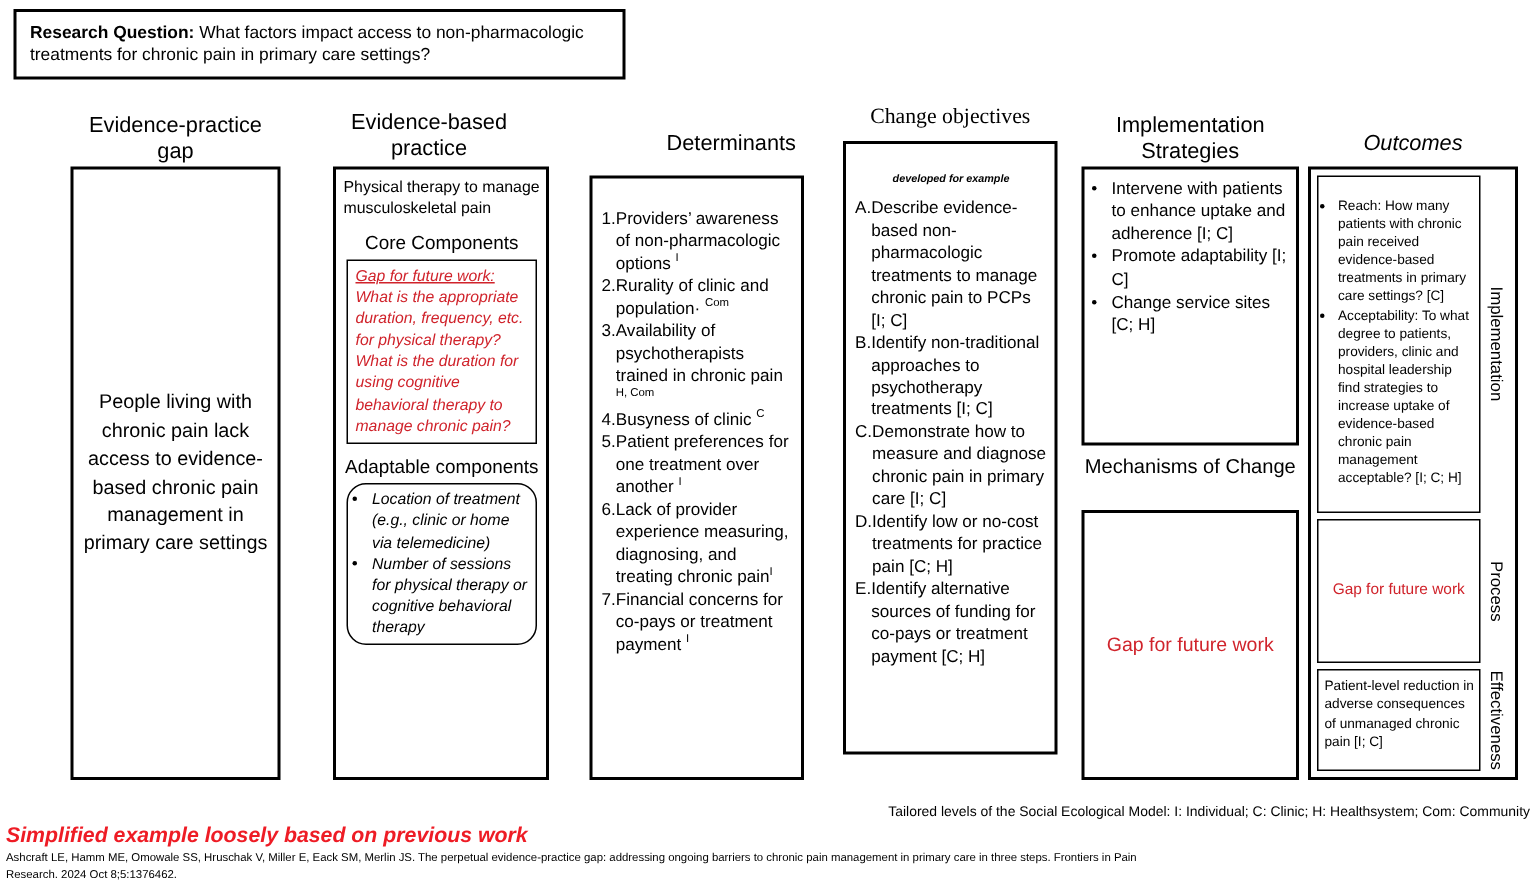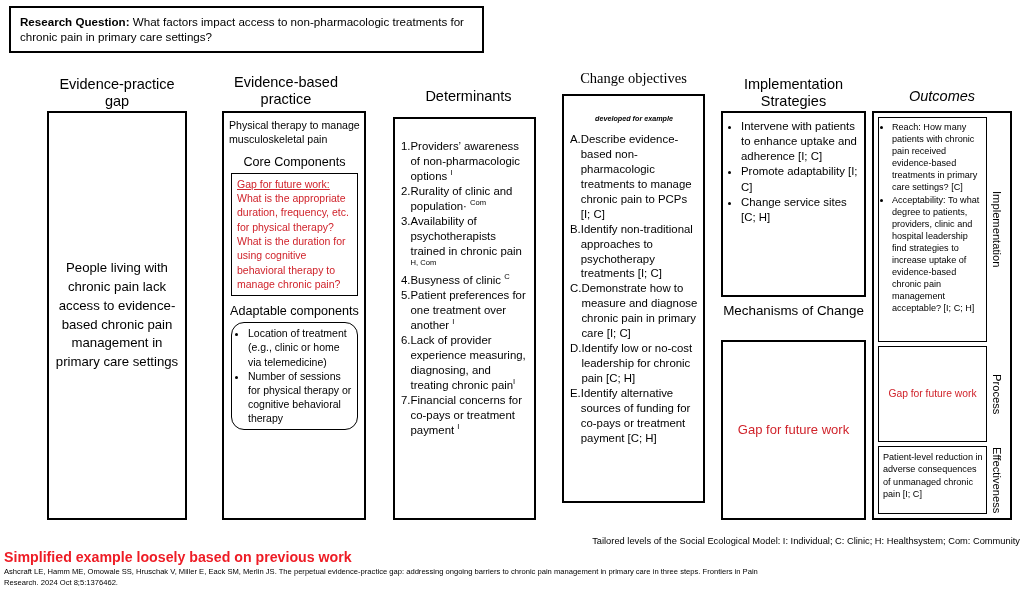--- a/index.html
+++ b/index.html
@@ -8,38 +8,38 @@
     background:#ffffff;
     font-family:"Liberation Sans", sans-serif;
     color:#000000;
     position:relative;
     overflow:hidden;
   }
   .abs{position:absolute;box-sizing:border-box;}
 
   
   #research-question{
-    left:9px;top:6px;width:475px;height:47px;
+    left:9px;top:6px;width:408px;height:47px;
     border:2.5px solid #000;
     padding:6px 8px 0 9px;
     font-size:11.6px;line-height:1.32;
   }
   #research-question b{font-weight:bold;}
 
   
   .col-head{
     text-align:center;
     font-size:14.5px;
     line-height:1.18;
     font-weight:normal;
   }
 
   
   .box{border:2.2px solid #000;background:#fff;}
-  .box-inner{border:1.8px solid #000;background:#fff;}
+  .box-inner{border:1.8px solid #000;background:#fff;font-style:italic;}
 
   .body-text{font-size:10.6px;line-height:1.36;}
 
   
   #epg-box{left:47px;top:111px;width:140px;height:409px;}
   #epg-text{
     position:absolute;left:0;right:0;top:0;bottom:0;
     display:flex;align-items:center;justify-content:center;
     text-align:center;font-size:13.2px;line-height:1.42;padding:0 6px;
     box-sizing:border-box;
@@ -98,60 +98,60 @@
     text-align:center;color:#d0232b;font-size:13px;line-height:1.35;padding:0 12px;
     box-sizing:border-box;
   }
 
   
   #out-box{left:872px;top:111px;width:140px;height:409px;padding:4px 3px 4px 4px;}
   #out-grid{display:flex;height:100%;}
   #out-left{flex:1 1 auto;display:flex;flex-direction:column;}
   #out-right{flex:0 0 20px;display:flex;flex-direction:column;}
   .out-cell{border:1.8px solid #000;box-sizing:border-box;}
-  #out-reach{height:226px;padding:3px 3px 2px 3px;}
+  #out-reach{height:226px;padding:13px 3px 2px 3px;}
   #out-reach ul{margin:0;padding-left:10px;list-style:disc;font-size:9.1px;line-height:1.33;}
   #out-gap{height:97px;margin-top:4px;position:relative;}
   #out-gap .gap-center{font-size:10.3px;padding:0 8px;}
   #out-eff{height:68px;margin-top:4px;padding:4px 3px 2px 4px;font-size:9.1px;line-height:1.33;}
   .vlabel{
     writing-mode:vertical-rl;
     display:flex;align-items:center;justify-content:center;
     font-size:11.2px;text-align:center;
   }
   #v-impl{height:226px;}
   #v-proc{height:97px;margin-top:4px;}
   #v-eff{height:68px;margin-top:4px;}
 
   
   #tailored{
     position:absolute;left:470px;top:536px;width:550px;
     text-align:right;font-size:9.3px;line-height:1.2;
   }
   #simplified{
     position:absolute;left:4px;top:549px;
-    color:#ee1c25;font-weight:bold;font-size:14.2px;
+    color:#ee1c25;font-weight:bold;font-style:italic;font-size:14.2px;
   }
   #citation{
     position:absolute;left:4px;top:566px;width:760px;
     font-size:7.6px;line-height:1.5;
   }
 </style>
 </head>
 <body>
 
 <div class="abs" id="research-question">
   <b>Research Question:</b><span> What factors impact access to non-pharmacologic treatments for chronic pain in primary care settings?</span>
 </div>
 
 <div class="abs col-head" style="left:47px;top:76px;width:140px;">Evidence-practice gap</div>
 
 <div class="abs col-head" style="left:214px;top:74px;width:144px;">Evidence-based practice</div>
 
-<div class="abs col-head" style="left:397px;top:88px;width:143px;">Determinants</div>
+<div class="abs col-head" style="left:416px;top:88px;width:143px;">Determinants</div>
 
 <div class="abs col-head" style="left:562px;top:70px;width:143px;font-family:Liberation Serif, serif;">Change objectives</div>
 
 <div class="abs col-head" style="left:721px;top:76px;width:145px;">Implementation Strategies</div>
 
 <div class="abs col-head" style="left:872px;top:88px;width:140px;font-style:italic;">Outcomes</div>
 
 <div class="abs box" id="epg-box">
   <div id="epg-text">People living with chronic pain lack access to evidence-based chronic pain management in primary care settings</div>
 </div>
@@ -221,21 +221,21 @@
       <li>
         <span class="n">B.</span>
         <span class="t">Identify non-traditional approaches to psychotherapy treatments [I; C]</span>
       </li>
       <li>
         <span class="n">C.</span>
         <span class="t">Demonstrate how to measure and diagnose chronic pain in primary care [I; C]</span>
       </li>
       <li>
         <span class="n">D.</span>
-        <span class="t">Identify low or no-cost leadership for chronic pain [C; H]</span>
+        <span class="t">Identify low or no-cost treatments for practice pain [C; H]</span>
       </li>
       <li>
         <span class="n">E.</span>
         <span class="t">Identify alternative sources of funding for co-pays or treatment payment [C; H]</span>
       </li>
     </ol>
 </div>
 
 <div class="abs box" id="is-box">
   <ul>

